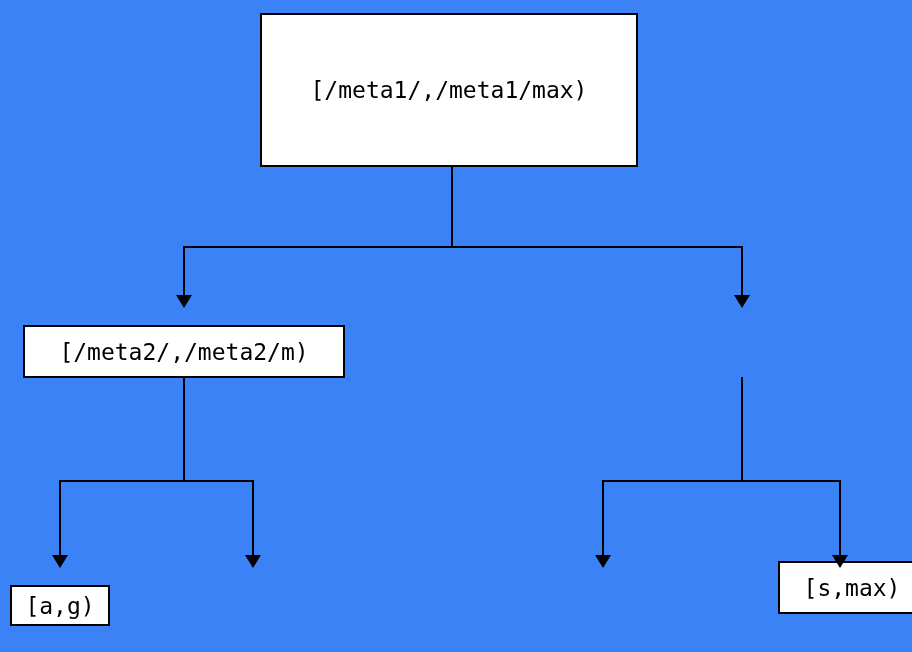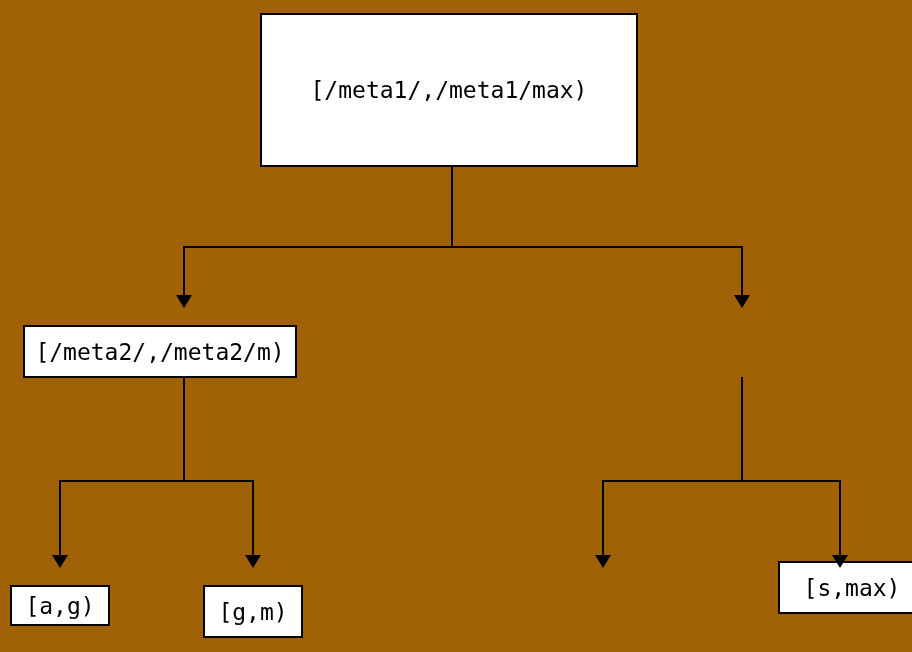--- a/index.html
+++ b/index.html
@@ -4,39 +4,39 @@
 <style>
   html, body {
     margin: 0;
     padding: 0;
     background: #ffffff;
   }
   .canvas {
     position: relative;
     width: 912px;
     height: 652px;
-    background: #a16207;
+    background: #3b82f6;
     font-family: "DejaVu Sans Mono", "Liberation Mono", monospace;
     color: #000000;
     overflow: hidden;
   }
   .node {
     position: absolute;
     box-sizing: border-box;
     border: 2px solid #000000;
     background: #ffffff;
     display: flex;
     align-items: center;
     justify-content: center;
     font-size: 23px;
     white-space: nowrap;
     text-align: center;
   }
   .node-root  { left: 260px; top: 13px;  width: 378px; height: 154px; }
-  .node-left  { left: 23px;  top: 325px; width: 274px; height: 53px; }
+  .node-left  { left: 23px;  top: 325px; width: 322px; height: 53px; }
   .node-right { left: 583px; top: 324px; width: 319px; height: 54px; }
   .node-ag    { left: 10px;  top: 585px; width: 100px; height: 41px; }
   .node-gm    { left: 203px; top: 585px; width: 100px; height: 53px; }
   .node-ms    { left: 553px; top: 585px; width: 100px; height: 53px; }
   .node-smax  { left: 778px; top: 561px; width: 148px; height: 53px; }
 
   .line {
     position: absolute;
     background: #000000;
   }
@@ -76,21 +76,20 @@
 
 <div class="canvas">
 
   <div class="node node-root">[/meta1/,/meta1/max)</div>
 
   <div class="node node-left">[/meta2/,/meta2/m)</div>
 
 
   <div class="node node-ag">[a,g)</div>
 
-  <div class="node node-gm">[g,m)</div>
 
 
   <div class="node node-smax">[s,max)</div>
 
   <div class="line v-root"></div>
   <div class="line h-lvl1"></div>
   <div class="line v-to-l"></div>
   <div class="line v-to-r"></div>
   <div class="arrow arr-l"></div>
   <div class="arrow arr-r"></div>

